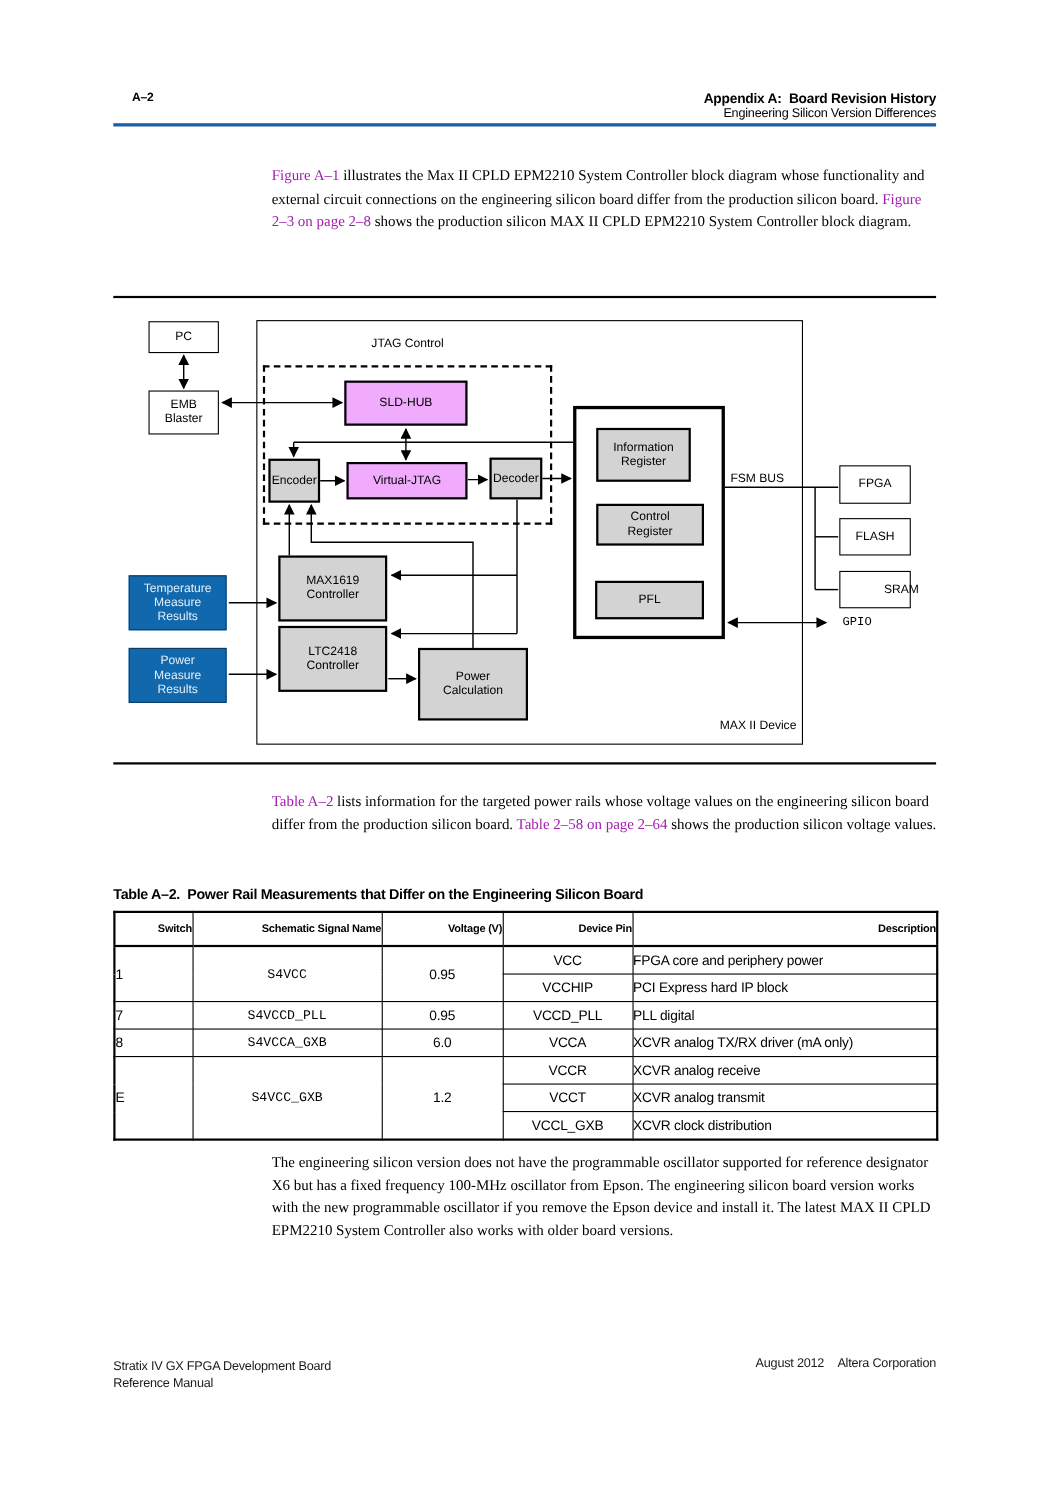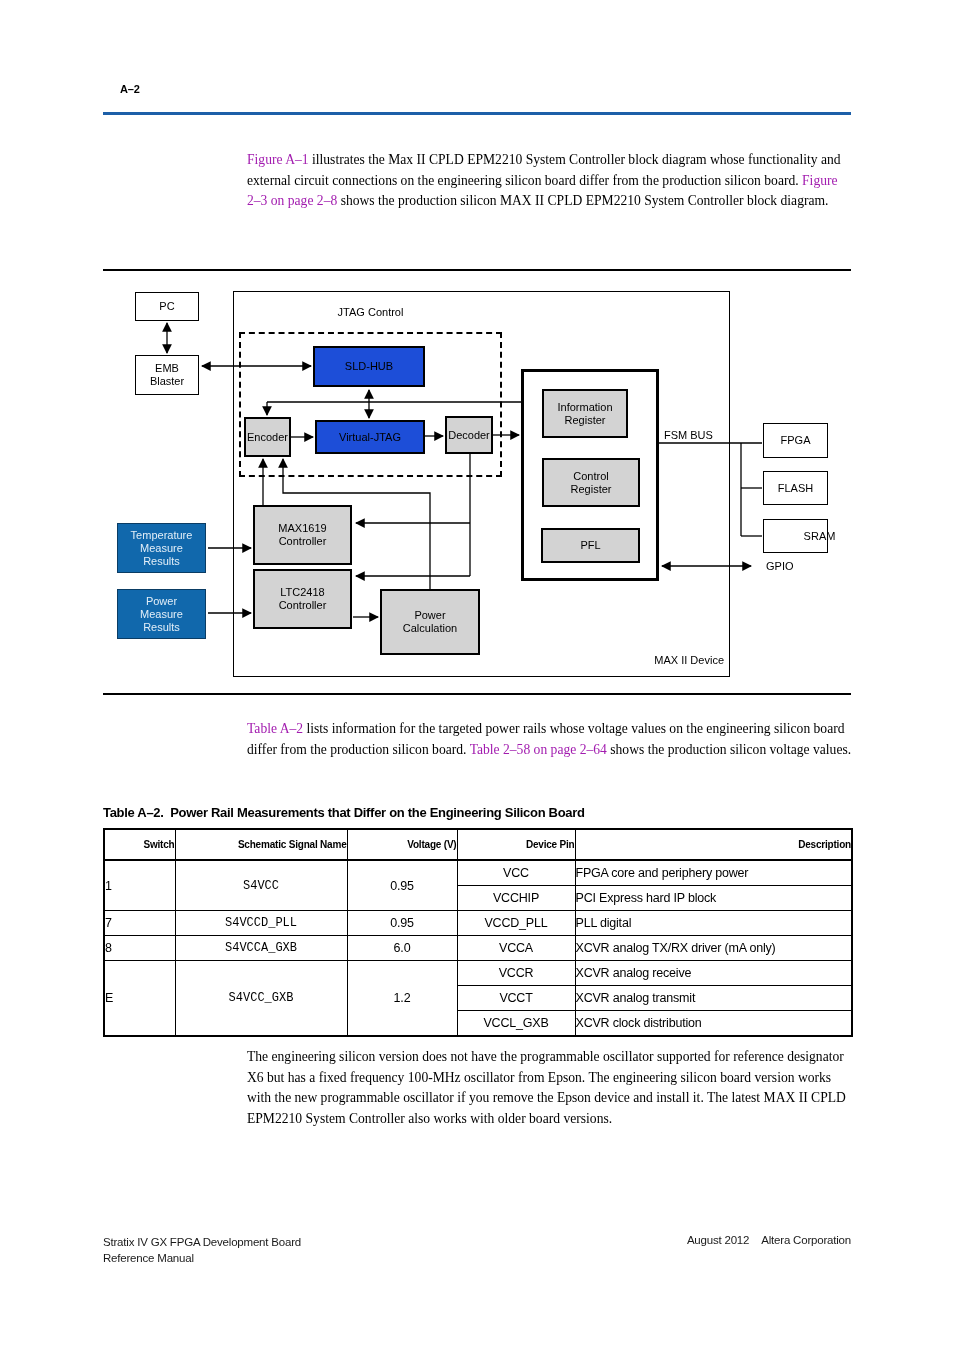--- a/index.html
+++ b/index.html
@@ -28,21 +28,21 @@
   
   .caption{position:absolute;left:103px;width:748px;font-family:"Liberation Sans",sans-serif;
            font-weight:bold;font-size:13px;letter-spacing:-0.3px;}
   .thin-rule{position:absolute;left:103px;width:748px;height:2px;background:#000;}
 
   
   .dbox{position:absolute;box-sizing:border-box;border:1.6px solid #000;background:#fff;
         display:flex;align-items:center;justify-content:center;text-align:center;
         font-family:"Liberation Sans",sans-serif;font-size:11px;line-height:13px;z-index:2;}
   .pre{white-space:pre-line;}
-  .gdark{background:#1d4ed8;border-width:2.2px;}
+  .gdark{background:#f0abfc;border-width:2.2px;}
   .glight{background:#d3d3d3;border-width:2px;}
   .thick{border-width:3px;}
   .bluebox{background:#1168ac;border:1.6px solid #0a3c64;color:#e2eef8;}
   .dlabel{position:absolute;font-family:"Liberation Sans",sans-serif;font-size:11px;z-index:2;}
   #diag-lines{position:absolute;left:0;top:278px;z-index:1;}
   #diag-lines line,#diag-lines polyline{stroke:#000;stroke-width:1.3px;fill:none;}
 
   
   table.pwr{position:absolute;left:103px;top:828px;width:748px;border-collapse:collapse;
             border:2px solid #000;font-family:"Liberation Sans",sans-serif;font-size:12.5px;
@@ -55,20 +55,24 @@
   td.c-volt{text-align:center;}
   td.c-pin{text-align:center;}
   td.c-desc{text-align:left;padding-left:8px;}
 </style>
 </head>
 <body>
 
 <div id="page">
 
   <div class="pagenum">A–2</div>
+  <div class="hdr-right">
+    <div class="t1">Appendix A:&nbsp; Board Revision History</div>
+    <div class="t2">Engineering Silicon Version Differences</div>
+  </div>
   <div class="blue-rule"></div>
 
   <p class="para" style="top:150px;margin:0;"><a class="xref">Figure A–1</a><span> illustrates the Max II CPLD EPM2210 System Controller block diagram whose functionality and external circuit connections on the engineering silicon board differ from the production silicon board. </span><a class="xref">Figure 2–3 on page 2–8</a><span> shows the production silicon MAX II CPLD EPM2210 System Controller block diagram.</span></p>
 
   <div class="thin-rule" style="top:269px;"></div>
   <div class="thin-rule" style="top:693px;"></div>
 
   <svg id="diag-lines" width="954" height="422">
     <defs>
       <marker id="ah" viewBox="0 0 10 10" refX="9" refY="5" markerWidth="7.5" markerHeight="7.5" orient="auto-start-reverse">
@@ -121,29 +125,29 @@
   <div class="dbox pre" style="left:135px;top:355px;width:64px;height:40px;">EMB
 Blaster</div>
   <div class="dbox gdark" style="left:313px;top:346px;width:112px;height:41px;">SLD-HUB</div>
   <div class="dbox glight" style="left:244px;top:417px;width:47px;height:40px;">Encoder</div>
   <div class="dbox gdark" style="left:315px;top:420px;width:110px;height:34px;">Virtual-JTAG</div>
   <div class="dbox glight" style="left:445px;top:416px;width:48px;height:38px;">Decoder</div>
 
   <div class="dbox thick" style="left:521px;top:369px;width:138px;height:212px;"></div>
   <div class="dbox glight pre" style="left:542px;top:389px;width:86px;height:49px;">Information
 Register</div>
-  <div class="dbox glight pre" style="left:542px;top:458px;width:98px;height:49px;">Control
+  <div class="dbox glight pre" style="left:542px;top:458px;width:98px;height:38px;">Control
 Register</div>
   <div class="dbox glight" style="left:541px;top:528px;width:99px;height:35px;">PFL</div>
 
   <div class="dlabel" style="left:664px;top:429px;">FSM BUS</div>
   <div class="dbox" style="left:763px;top:423px;width:65px;height:35px;">FPGA</div>
   <div class="dbox" style="left:763px;top:471px;width:65px;height:34px;">FLASH</div>
   <div class="dbox" style="left:763px;top:519px;width:65px;height:34px;padding-left:48px;">SRAM</div>
-  <div class="dlabel" style="left:766px;top:560px;">GPIO</div>
+  <div class="dlabel" style="left:766px;top:560px;font-family:Liberation Mono, monospace;">GPIO</div>
 
   <div class="dbox bluebox pre" style="left:117px;top:523px;width:89px;height:50px;">Temperature
 Measure
 Results</div>
   <div class="dbox bluebox pre" style="left:117px;top:589px;width:89px;height:50px;">Power
 Measure
 Results</div>
   <div class="dbox glight pre" style="left:253px;top:505px;width:99px;height:60px;">MAX1619
 Controller</div>
   <div class="dbox glight pre" style="left:253px;top:569px;width:99px;height:60px;">LTC2418

